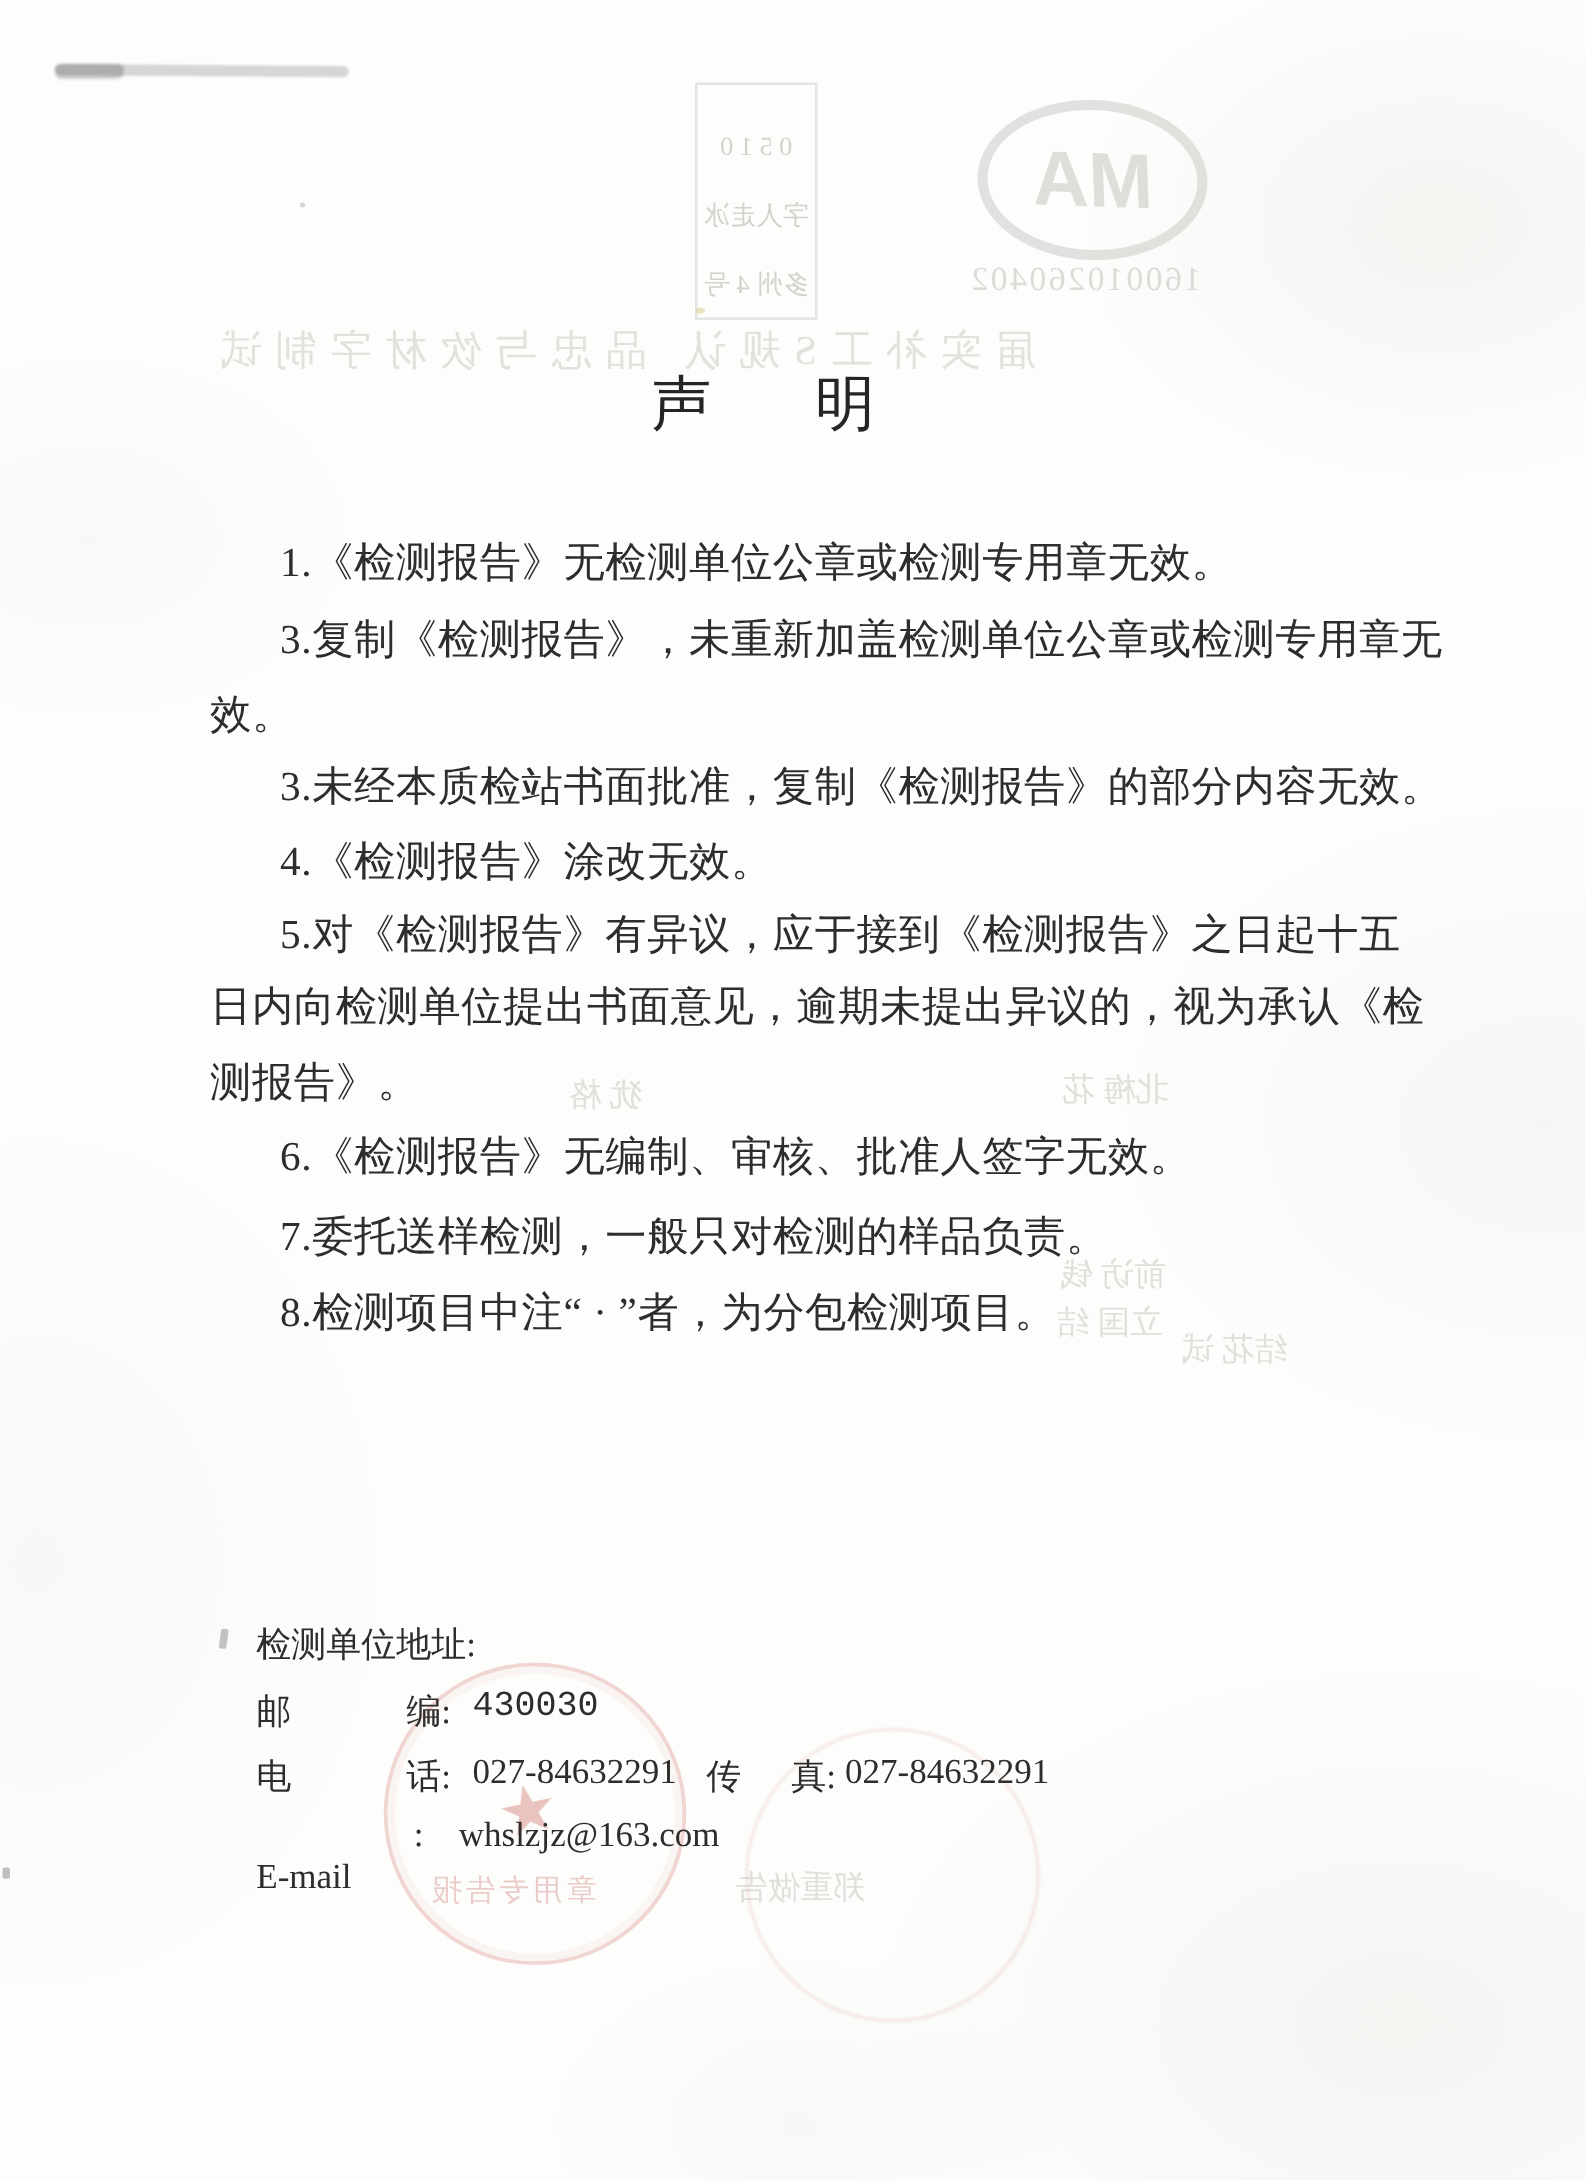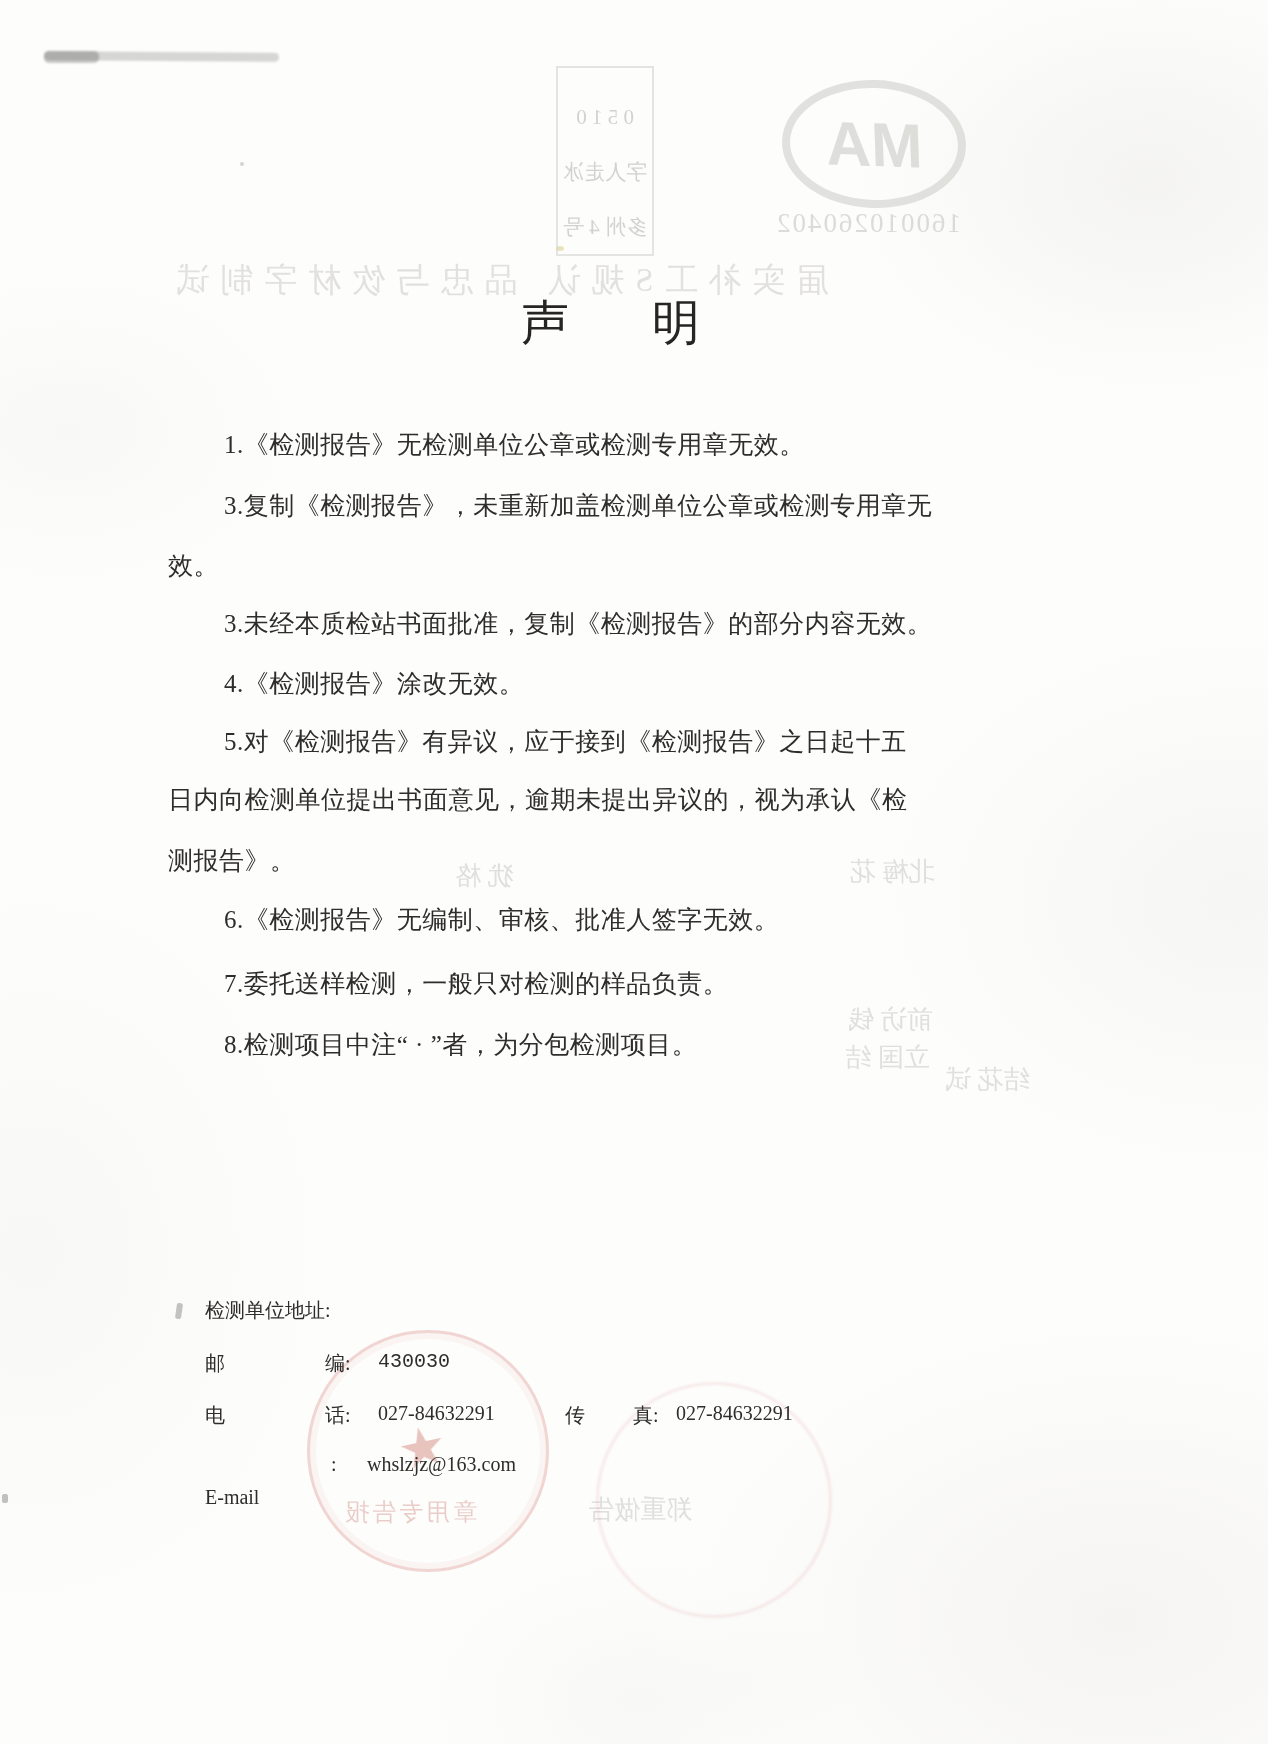--- a/index.html
+++ b/index.html
@@ -21,24 +21,24 @@
       radial-gradient(320px 220px at 70px 430px, rgba(214,212,206,.12), transparent 70%),
       radial-gradient(300px 200px at 640px 1700px, rgba(212,210,202,.12), transparent 70%);
   }
   .abs{position:absolute;white-space:nowrap;}
   
   .title{
     left:521px;top:291px;
     display:flex;gap:82px;
     font-size:48px;color:#262523;letter-spacing:1px;
   }
-  .stmt{font-size:25px;color:#2e2d2b;letter-spacing:.5px;}
+  .stmt{font-size:33px;color:#2e2d2b;letter-spacing:.5px;}
   .indent{left:224px;}
   .flush{left:168px;}
-  .contact{font-size:20px;color:#2e2d2b;}
+  .contact{font-size:28px;color:#2e2d2b;}
   
   .ghost{transform:scaleX(-1);color:#d9d8d3;}
   .ghost-header{left:165px;top:258px;font-size:33px;letter-spacing:11px;opacity:.75;}
   .ghost-box{
     left:556px;top:66px;width:98px;height:190px;
     border:2px solid rgba(208,208,204,.55);
     font-size:21px;line-height:55px;text-align:center;
     padding-top:22px;box-sizing:border-box;
   }
   .ghost-box div{transform:scaleX(-1);color:rgba(200,199,194,.8);}

